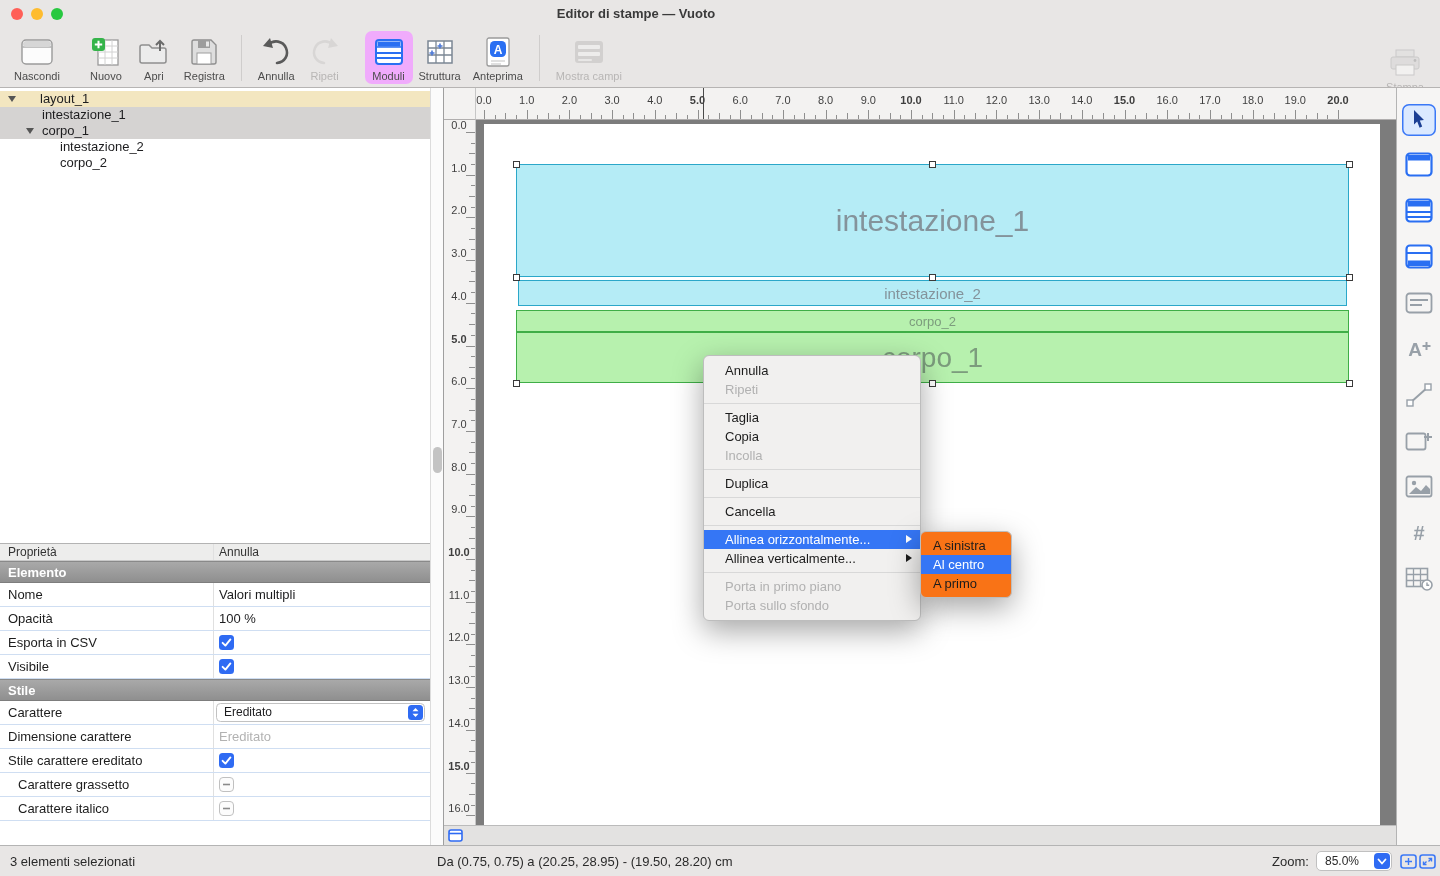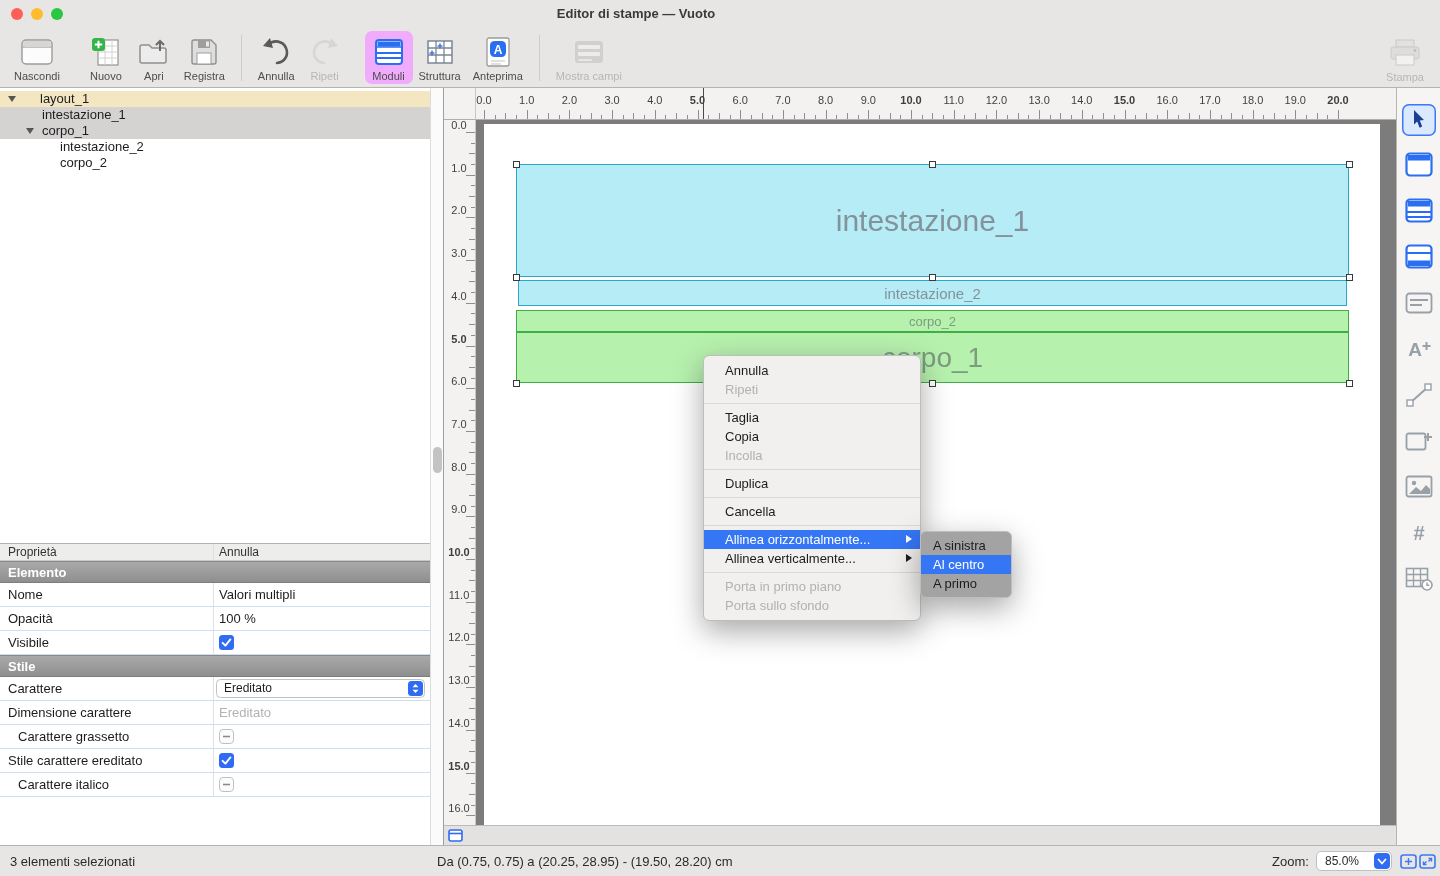--- a/index.html
+++ b/index.html
@@ -19,21 +19,21 @@
 .toolbar{position:absolute;left:0;top:28px;width:1440px;height:60px;background:#e8e6e5;border-bottom:1px solid #b6b4b3;}
 .tb-items{position:absolute;left:8px;top:3px;display:flex;align-items:flex-start;}
 .tb-btn{display:flex;flex-direction:column;align-items:center;padding:3px 6px 2px;border-radius:7px;min-width:48px;}
 .tb-btn .ic{height:36px;display:flex;align-items:center;justify-content:center;}
 .tb-btn .lbl{font-size:11px;color:#4c4c4c;white-space:nowrap;}
 .tb-btn.selected{background:#f0abfc;}
 .tb-btn.disabled .lbl{color:#b8b6b5;}
 .tb-btn.disabled .ic{opacity:.45;}
 .tb-space{width:16px;}
 .tb-line{width:1px;height:46px;background:#cfcdcc;margin:4px 10px 0;}
-.tb-print{position:absolute;right:10px;top:4px;}
+.tb-print{position:absolute;right:10px;top:14px;}
 
 
 .left-panel{position:absolute;left:0;top:88px;width:430px;height:757px;background:#fff;}
 .tree{position:absolute;left:0;top:0;width:430px;height:455px;background:#fff;padding-top:3px;overflow:hidden;}
 .tree-row{position:relative;height:16px;line-height:16px;font-size:13px;width:430px;}
 .tree-row.active{background:#f3e6c0;}
 .tree-row.selected{background:#d5d3d2;}
 .tree-tri{position:absolute;top:5px;width:0;height:0;border-left:4.5px solid transparent;border-right:4.5px solid transparent;border-top:6px solid #555;}
 .tree-label{position:absolute;top:0;white-space:nowrap;}
 .left-scrollbar{position:absolute;left:430px;top:88px;width:14px;height:757px;background:#fbfbfb;border-left:1px solid #dcdcdc;border-right:1px solid #9f9f9f;}
@@ -78,21 +78,21 @@
 .band{position:absolute;display:flex;align-items:center;justify-content:center;}
 .band.header{background:#b5ecf6;border:1px solid #2ba7c9;color:#84939b;}
 .band.body{background:#b7f1ae;border:1px solid #3fae47;color:#7c9c7d;}
 .band-label{white-space:nowrap;}
 .handle{position:absolute;width:7px;height:7px;background:#fff;border:1px solid #3a3a3a;z-index:6;}
 .canvas-bottom{position:absolute;left:0;top:737px;width:952px;height:20px;background:#e3e2e1;border-top:1px solid #bbb;}
 .canvas-bottom .bic{position:absolute;left:4px;top:3px;}
 
 
 .ctx-menu{position:absolute;left:703px;top:355px;width:218px;background:#f1f0ef;border:1px solid #bdbdbd;border-radius:6px;box-shadow:0 10px 30px rgba(0,0,0,.35);padding:5px 0;z-index:40;}
-.ctx-submenu{position:absolute;left:920px;top:531px;width:92px;background:#a3a3a3;border:1px solid #bdbdbd;border-radius:6px;box-shadow:0 10px 30px rgba(0,0,0,.35);padding:4px 0;z-index:41;}
+.ctx-submenu{position:absolute;left:920px;top:531px;width:92px;background:#f97316;border:1px solid #bdbdbd;border-radius:6px;box-shadow:0 10px 30px rgba(0,0,0,.35);padding:4px 0;z-index:41;}
 .ctx-item{position:relative;height:19px;line-height:19px;padding:0 10px 0 21px;color:#1c1c1c;font-size:13px;white-space:nowrap;}
 .ctx-item.sub{padding-left:12px;}
 .ctx-item.disabled{color:#b1b1b1;}
 .ctx-item.highlighted{background:#3576f5;color:#fff;}
 .ctx-sep{height:1px;background:#d8d8d8;margin:4px 0;}
 .ctx-arrow{position:absolute;right:8px;top:5px;width:0;height:0;border-top:4.5px solid transparent;border-bottom:4.5px solid transparent;border-left:6px solid currentColor;}
 
 
 .right-toolbar{position:absolute;left:1396px;top:88px;width:44px;height:757px;background:#f6f5f4;border-left:1px solid #b4b4b4;display:flex;flex-direction:column;align-items:center;padding-top:16px;}
 .tool{width:34px;height:32px;display:flex;align-items:center;justify-content:center;border-radius:7px;margin-bottom:14px;}
@@ -272,51 +272,58 @@
         <div class="prop-section">Elemento</div>
         <div class="prop-row">
           <span class="prop-label">Nome</span>
           <span class="prop-value">Valori multipli</span>
         </div>
         <div class="prop-row">
           <span class="prop-label">Opacità</span>
           <span class="prop-value">100 %</span>
         </div>
         <div class="prop-row">
+          <span class="prop-label">Esporta in CSV</span>
+          <span class="cb"><svg width="15" height="15" viewBox="0 0 15 15">
+              <rect width="15" height="15" rx="3.5" fill="#2f6bf3"></rect>
+              <path d="M3.6 7.8 L6.4 10.6 L11.4 4.4" fill="none" stroke="#fff" stroke-width="1.9" stroke-linecap="round" stroke-linejoin="round"></path>
+            </svg></span>
+        </div>
+        <div class="prop-row">
           <span class="prop-label">Visibile</span>
           <span class="cb"><svg width="15" height="15" viewBox="0 0 15 15">
               <rect width="15" height="15" rx="3.5" fill="#2f6bf3"></rect>
               <path d="M3.6 7.8 L6.4 10.6 L11.4 4.4" fill="none" stroke="#fff" stroke-width="1.9" stroke-linecap="round" stroke-linejoin="round"></path>
             </svg></span>
         </div>
         <div class="prop-section">Stile</div>
         <div class="prop-row">
           <span class="prop-label">Carattere</span>
           <div class="pselect"><span>Ereditato</span><span class="pselect-arrows"><svg width="15" height="15" viewBox="0 0 15 15">
                 <rect width="15" height="15" rx="3.5" fill="#2f6bf3"></rect>
                 <path d="M4.5 6.2 L7.5 3 L10.5 6.2 Z" fill="#fff"></path>
                 <path d="M4.5 8.8 L7.5 12 L10.5 8.8 Z" fill="#fff"></path>
               </svg></span></div>
         </div>
         <div class="prop-row">
           <span class="prop-label">Dimensione carattere</span>
           <span class="prop-value muted">Ereditato</span>
         </div>
         <div class="prop-row">
+          <span class="prop-label">Stile carattere ereditato</span>
+          <span class="cb"><svg width="15" height="15" viewBox="0 0 15 15">
+              <rect width="15" height="15" rx="3.5" fill="#2f6bf3"></rect>
+              <path d="M3.6 7.8 L6.4 10.6 L11.4 4.4" fill="none" stroke="#fff" stroke-width="1.9" stroke-linecap="round" stroke-linejoin="round"></path>
+            </svg></span>
+        </div>
+        <div class="prop-row">
           <span class="prop-label ind">Carattere grassetto</span>
           <span class="cb"><svg width="15" height="15" viewBox="0 0 15 15">
               <rect x="0.5" y="0.5" width="14" height="14" rx="3.5" fill="#fcfcfc" stroke="#c0c0c0"></rect>
               <path d="M4 7.5 h7" stroke="#8a8a8a" stroke-width="1.6"></path>
-            </svg></span>
-        </div>
-        <div class="prop-row">
-          <span class="prop-label">Stile carattere ereditato</span>
-          <span class="cb"><svg width="15" height="15" viewBox="0 0 15 15">
-              <rect width="15" height="15" rx="3.5" fill="#2f6bf3"></rect>
-              <path d="M3.6 7.8 L6.4 10.6 L11.4 4.4" fill="none" stroke="#fff" stroke-width="1.9" stroke-linecap="round" stroke-linejoin="round"></path>
             </svg></span>
         </div>
         <div class="prop-row">
           <span class="prop-label ind">Carattere italico</span>
           <span class="cb"><svg width="15" height="15" viewBox="0 0 15 15">
               <rect x="0.5" y="0.5" width="14" height="14" rx="3.5" fill="#fcfcfc" stroke="#c0c0c0"></rect>
               <path d="M4 7.5 h7" stroke="#8a8a8a" stroke-width="1.6"></path>
             </svg></span>
         </div>
       </div>

